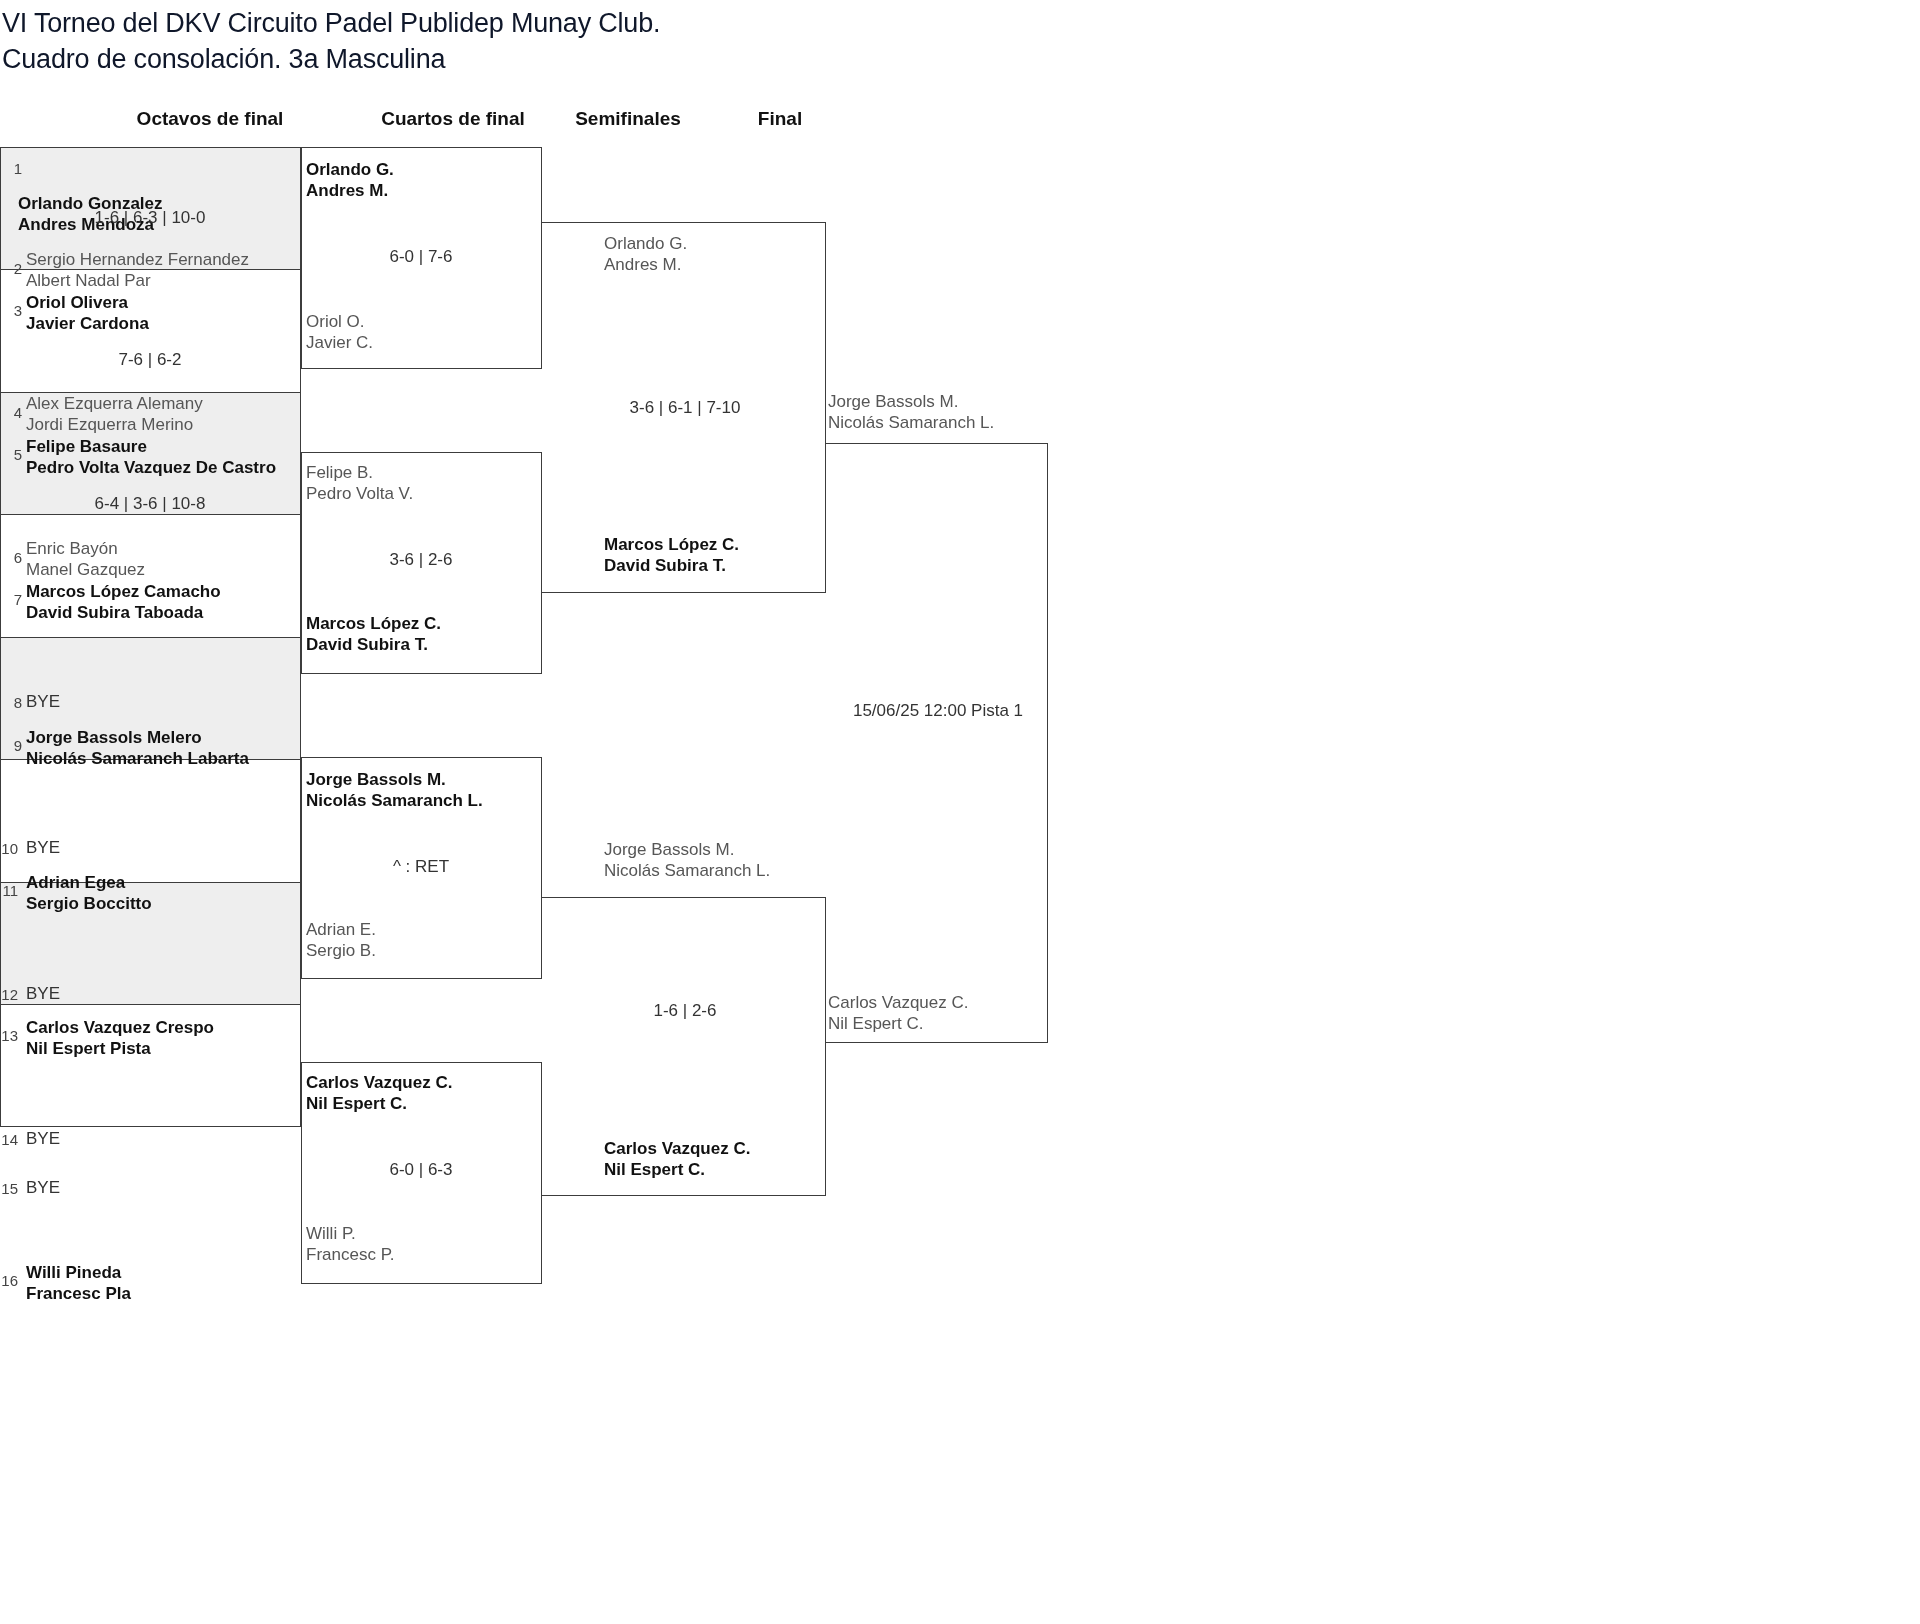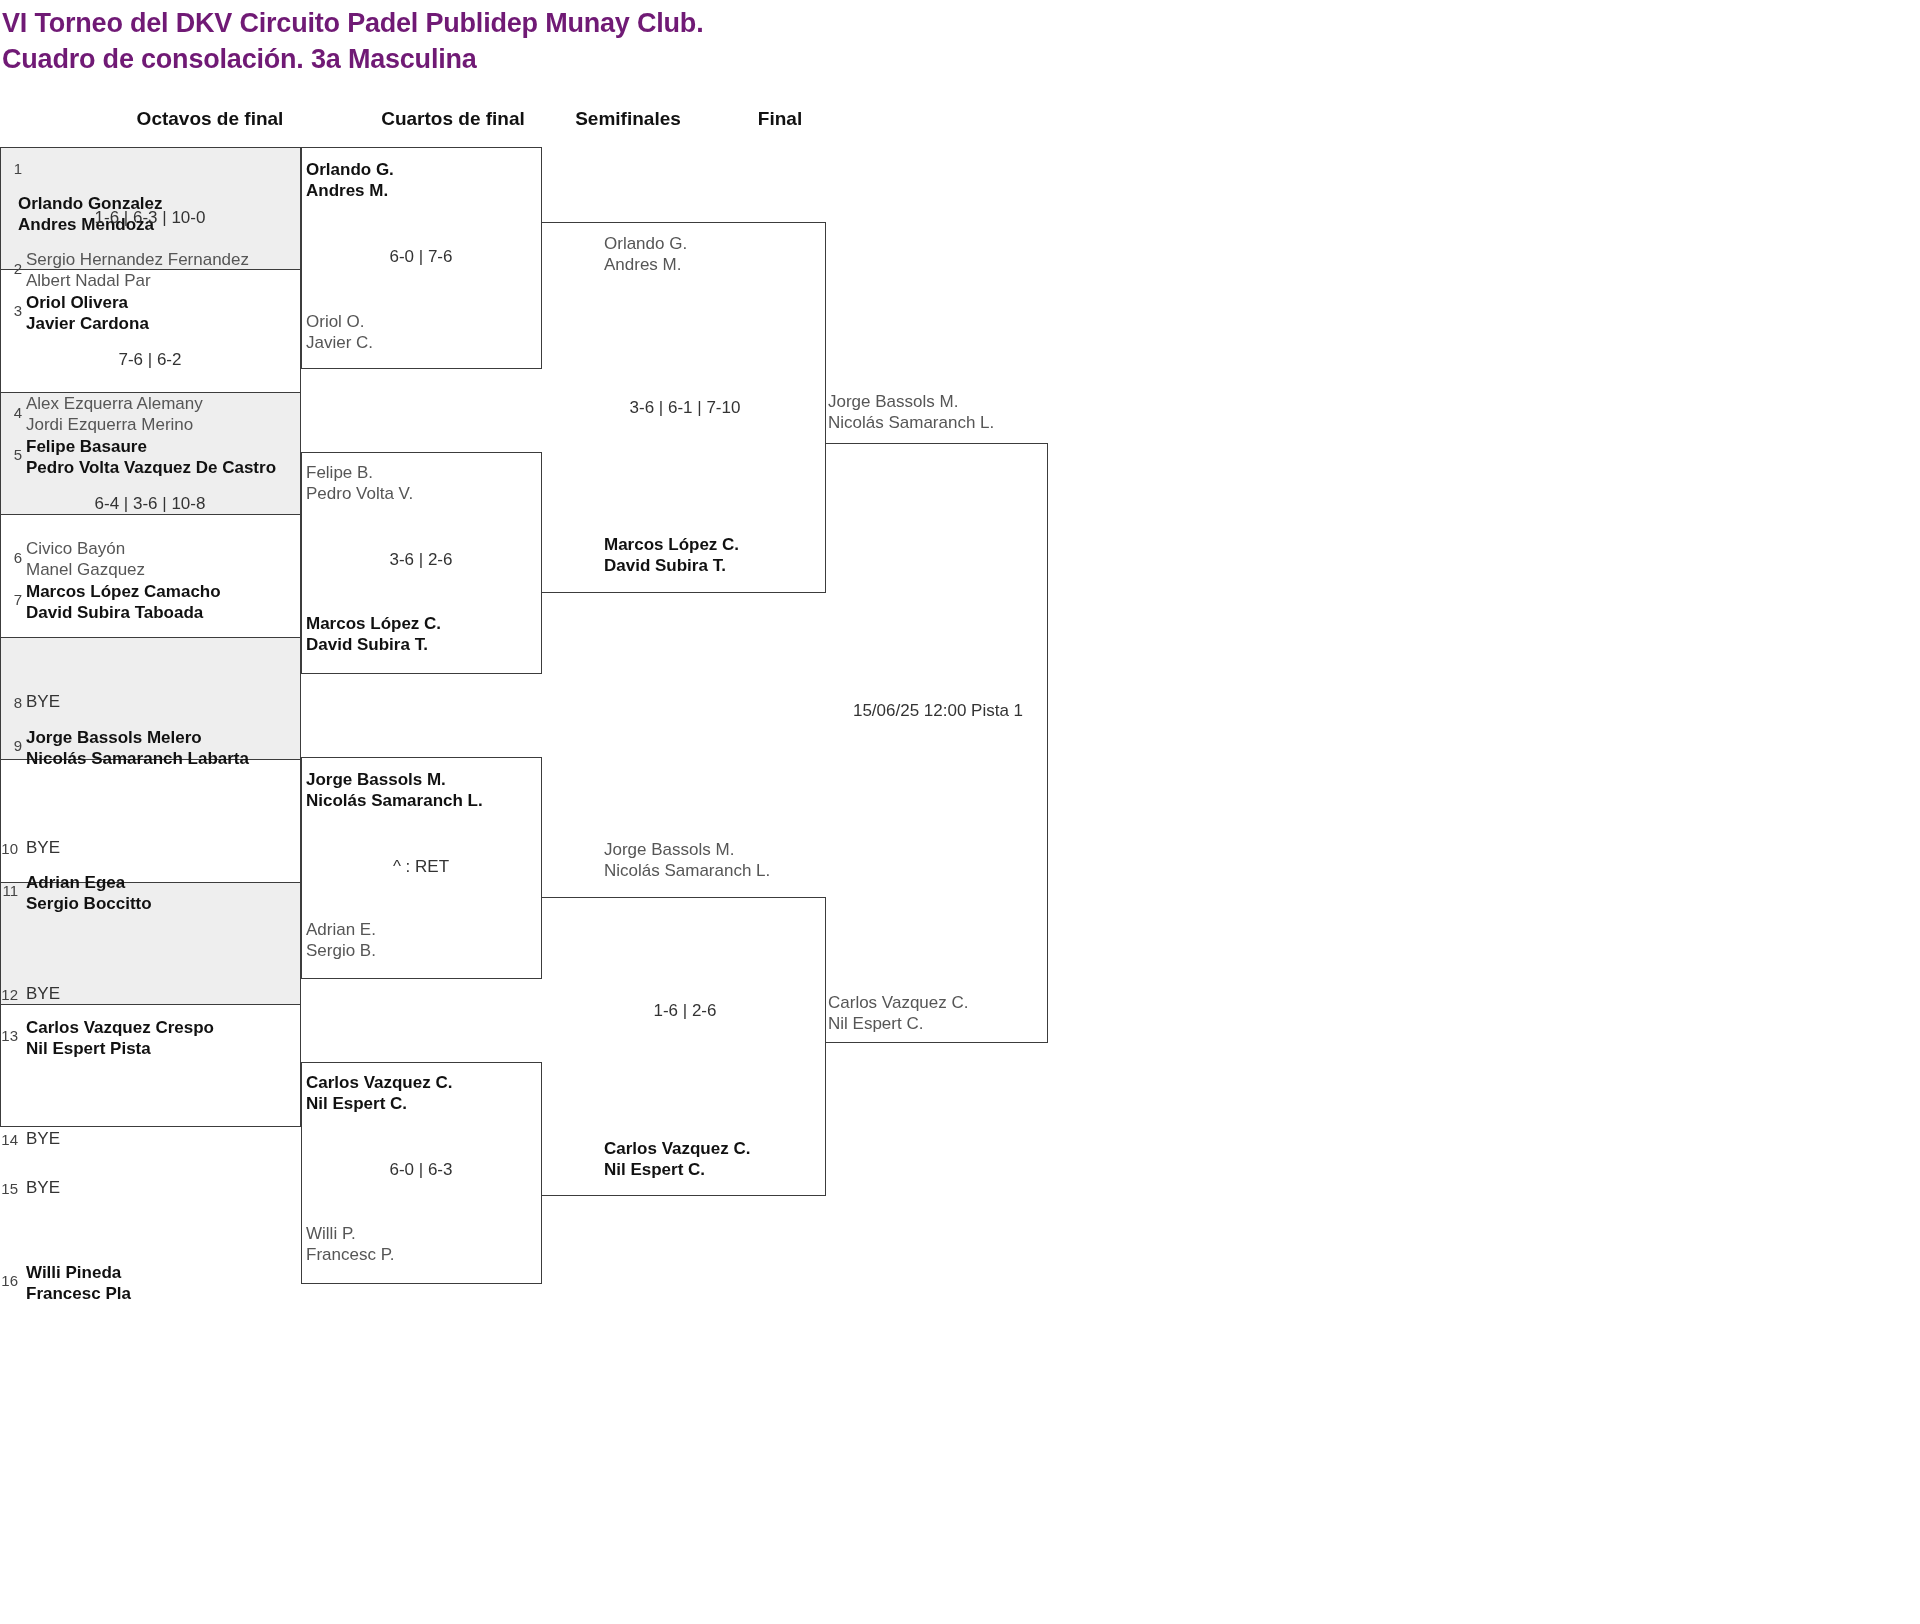--- a/index.html
+++ b/index.html
@@ -7,21 +7,21 @@
   body{
     font-family:"Liberation Sans","DejaVu Sans",sans-serif;
     width:1920px;height:1624px;position:relative;
     -webkit-font-smoothing:antialiased;
   }
   .page{position:relative;width:1920px;height:1624px;overflow:hidden;}
 
   
   .title{
     position:absolute;left:2px;top:6px;width:1200px;
-    font-size:27px;font-weight:700;color:#701a75;line-height:1.32;
+    font-size:27px;font-weight:400;color:#0f172a;line-height:1.32;
     letter-spacing:-0.2px;
   }
   .title div{white-space:nowrap;}
 
   
   .round-head{
     position:absolute;font-size:19px;font-weight:600;color:#111;
     text-align:center;white-space:nowrap;
   }
 
@@ -105,21 +105,21 @@
 
   <div class="seed-no" style="left:0px;top:446px;">5</div>
   <div class="team win" style="left:26px;top:437px;">
     <span class="ln">Felipe Basaure</span>
     <span class="ln">Pedro Volta Vazquez De Castro</span>
   </div>
   <div class="score" style="left:26px;top:494px;width:248px;">6-4 | 3-6 | 10-8</div>
 
   <div class="seed-no" style="left:0px;top:549px;">6</div>
   <div class="team lose" style="left:26px;top:539px;">
-    <span class="ln">Civico Bayón</span>
+    <span class="ln">Enric Bayón</span>
     <span class="ln">Manel Gazquez</span>
   </div>
 
   <div class="seed-no" style="left:0px;top:591px;">7</div>
   <div class="team win" style="left:26px;top:582px;">
     <span class="ln">Marcos López Camacho</span>
     <span class="ln">David Subira Taboada</span>
   </div>
 
   <div class="seed-no" style="left:0px;top:694px;">8</div>

